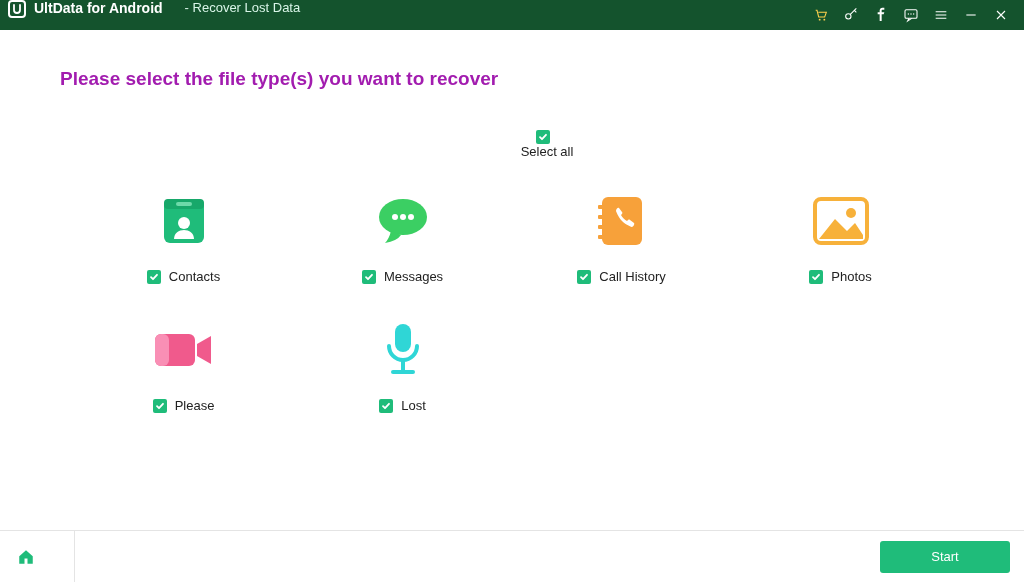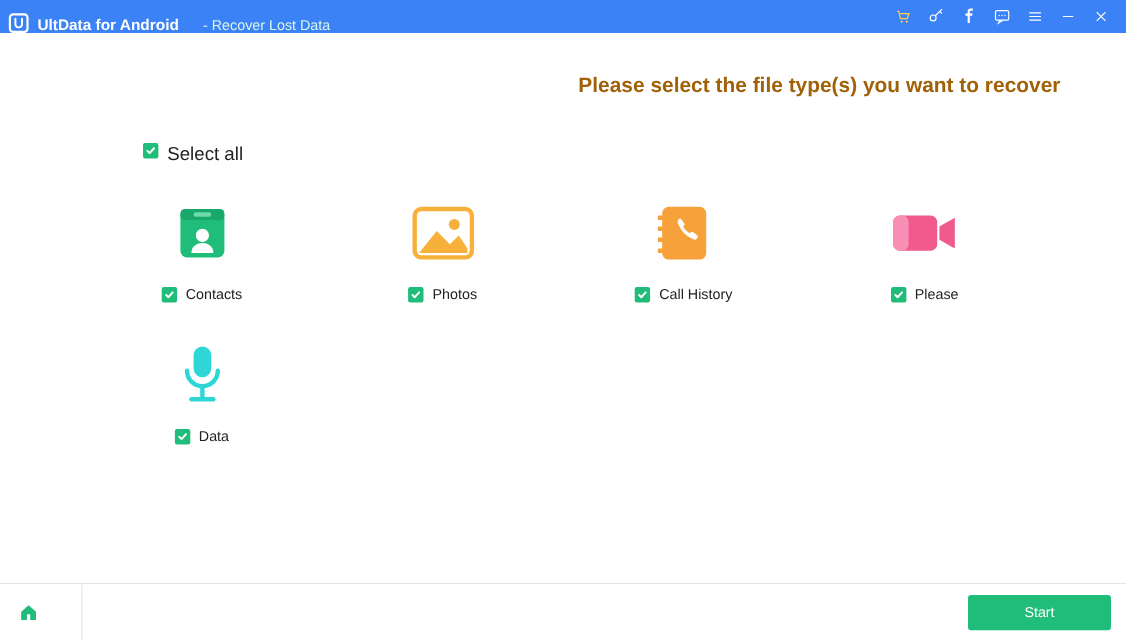--- a/index.html
+++ b/index.html
@@ -1,28 +1,28 @@
 <!DOCTYPE html>
 <html><head>
   <meta charset="utf-8">
   <style>
     * { margin: 0; padding: 0; box-sizing: border-box; }
     body { font-family: Arial, "Segoe UI", sans-serif; background: #fff; width: 1024px; height: 582px; overflow: hidden; display: flex; flex-direction: column; }
-    .titlebar { background: #3b82f6; height: 30px; display: flex; align-items: flex-end; padding: 0 8px; color: #fff; }
+    .titlebar { background: #14532d; height: 30px; display: flex; align-items: flex-start; padding: 0 8px; color: #fff; }
     .titlebar .logo { width: 18px; height: 18px; border: 2px solid #fff; border-radius: 4px; display: flex; align-items: center; justify-content: center; margin-right: 8px; }
     .titlebar .logo svg { width: 10px; height: 10px; }
     .titlebar .title-main { font-weight: bold; font-size: 14px; }
     .titlebar .title-sub { font-size: 13px; margin-left: 22px; color: #d9f5e8; }
     .titlebar .spacer { flex: 1; }
     .titlebar .tb-icon { width: 30px; height: 30px; display: flex; align-items: center; justify-content: center; cursor: pointer; }
     .titlebar .tb-icon svg { width: 16px; height: 16px; stroke: #fff; fill: none; stroke-width: 1.6; }
     .titlebar .tb-icon.cart svg { stroke: #ffd24d; }
     .content { flex: 1; padding: 38px 60px 0 60px; overflow: hidden; }
-    .heading { text-align: right; font-size: 19px; font-weight: bold; color: #a16207; margin-bottom: 40px; }
-    .select-all { display: flex; margin-left: 70px; margin-bottom: 28px; font-size: 17px; color: #222; }
+    .heading { text-align: left; font-size: 19px; font-weight: bold; color: #a21caf; margin-bottom: 40px; }
+    .select-all { display: flex; align-items: center; margin-left: 70px; margin-bottom: 28px; font-size: 13px; color: #222; flex-direction: column; }
     .checkbox { width: 14px; height: 14px; background: #1fbc7a; border-radius: 2px; display: inline-flex; align-items: center; justify-content: center; margin-right: 8px; }
     .checkbox svg { width: 10px; height: 10px; }
     .grid { display: grid; grid-template-columns: repeat(4, 1fr); row-gap: 48px; column-gap: 0; padding: 0 30px; gap: 32px; }
     .cell { display: flex; flex-direction: column; align-items: center; cursor: pointer; }
     .icon-box { height: 68px; display: flex; align-items: center; justify-content: center; margin-bottom: 14px; }
     .cell-label { display: flex; align-items: center; font-size: 13px; color: #222; }
     .footer { height: 52px; border-top: 1px solid #e4e4e4; display: flex; align-items: center; padding: 0 14px; gap: 22px; }
     .footer .home { width: 24px; height: 24px; display: flex; align-items: center; justify-content: center; cursor: pointer; }
     .footer .home svg { width: 18px; height: 18px; fill: #1fbc7a; }
     .footer .vdiv { width: 1px; height: 52px; background: #e4e4e4; margin-left: 14px; }
@@ -112,36 +112,37 @@
       <div class="cell-label">
         <span class="checkbox">
             <svg viewBox="0 0 10 10">
               <path d="M2 5.2 L4 7.2 L8 2.8" stroke="#fff" stroke-width="1.8" fill="none" stroke-linecap="round" stroke-linejoin="round"></path>
             </svg>
           </span>
         <span>Contacts</span>
       </div>
     </div>
 
-
-    <div class="cell">
-      <div class="icon-box">
-        <svg width="60" height="52" viewBox="0 0 60 52">
-          <rect x="4" y="4" width="52" height="44" rx="6" fill="none" stroke="#f7b13a" stroke-width="4"></rect>
-          <circle cx="40" cy="18" r="5" fill="#f7b13a"></circle>
-          <path d="M8 44 L24 24 L36 36 L44 28 L52 40 V44 Z" fill="#f7b13a"></path>
-        </svg>
-      </div>
-      <div class="cell-label">
-        <span class="checkbox">
-            <svg viewBox="0 0 10 10">
-              <path d="M2 5.2 L4 7.2 L8 2.8" stroke="#fff" stroke-width="1.8" fill="none" stroke-linecap="round" stroke-linejoin="round"></path>
-            </svg>
-          </span>
-        <span>Photos</span>
+    <div class="cell">
+      <div class="icon-box">
+        <svg width="60" height="56" viewBox="0 0 60 56">
+          <ellipse cx="30" cy="24" rx="24" ry="18" fill="#3bcf63"></ellipse>
+          <path d="M18 38 q-2 8 -6 12 q12 -2 16 -8" fill="#3bcf63"></path>
+          <circle cx="22" cy="24" r="3" fill="#fff"></circle>
+          <circle cx="30" cy="24" r="3" fill="#fff"></circle>
+          <circle cx="38" cy="24" r="3" fill="#fff"></circle>
+        </svg>
+      </div>
+      <div class="cell-label">
+        <span class="checkbox">
+            <svg viewBox="0 0 10 10">
+              <path d="M2 5.2 L4 7.2 L8 2.8" stroke="#fff" stroke-width="1.8" fill="none" stroke-linecap="round" stroke-linejoin="round"></path>
+            </svg>
+          </span>
+        <span>Messages</span>
       </div>
     </div>
 
     <div class="cell">
       <div class="icon-box">
         <svg width="52" height="56" viewBox="0 0 52 56">
           <rect x="6" y="4" width="40" height="48" rx="6" fill="#f7a13a"></rect>
           <rect x="2" y="12" width="6" height="4" rx="1" fill="#f7a13a"></rect>
           <rect x="2" y="22" width="6" height="4" rx="1" fill="#f7a13a"></rect>
           <rect x="2" y="32" width="6" height="4" rx="1" fill="#f7a13a"></rect>
@@ -154,20 +155,38 @@
             <svg viewBox="0 0 10 10">
               <path d="M2 5.2 L4 7.2 L8 2.8" stroke="#fff" stroke-width="1.8" fill="none" stroke-linecap="round" stroke-linejoin="round"></path>
             </svg>
           </span>
         <span>Call History</span>
       </div>
     </div>
 
     <div class="cell">
       <div class="icon-box">
+        <svg width="60" height="52" viewBox="0 0 60 52">
+          <rect x="4" y="4" width="52" height="44" rx="6" fill="none" stroke="#f7b13a" stroke-width="4"></rect>
+          <circle cx="40" cy="18" r="5" fill="#f7b13a"></circle>
+          <path d="M8 44 L24 24 L36 36 L44 28 L52 40 V44 Z" fill="#f7b13a"></path>
+        </svg>
+      </div>
+      <div class="cell-label">
+        <span class="checkbox">
+            <svg viewBox="0 0 10 10">
+              <path d="M2 5.2 L4 7.2 L8 2.8" stroke="#fff" stroke-width="1.8" fill="none" stroke-linecap="round" stroke-linejoin="round"></path>
+            </svg>
+          </span>
+        <span>Photos</span>
+      </div>
+    </div>
+
+    <div class="cell">
+      <div class="icon-box">
         <svg width="62" height="44" viewBox="0 0 62 44">
           <rect x="2" y="6" width="40" height="32" rx="6" fill="#f05a8c"></rect>
           <rect x="2" y="6" width="14" height="32" rx="6" fill="#f98fb5"></rect>
           <path d="M44 16 L58 8 V36 L44 28 Z" fill="#f05a8c"></path>
         </svg>
       </div>
       <div class="cell-label">
         <span class="checkbox">
             <svg viewBox="0 0 10 10">
               <path d="M2 5.2 L4 7.2 L8 2.8" stroke="#fff" stroke-width="1.8" fill="none" stroke-linecap="round" stroke-linejoin="round"></path>
@@ -185,21 +204,21 @@
           <line x1="22" y1="38" x2="22" y2="48" stroke="#2fd6d6" stroke-width="4" stroke-linecap="round"></line>
           <line x1="12" y1="50" x2="32" y2="50" stroke="#2fd6d6" stroke-width="4" stroke-linecap="round"></line>
         </svg>
       </div>
       <div class="cell-label">
         <span class="checkbox">
             <svg viewBox="0 0 10 10">
               <path d="M2 5.2 L4 7.2 L8 2.8" stroke="#fff" stroke-width="1.8" fill="none" stroke-linecap="round" stroke-linejoin="round"></path>
             </svg>
           </span>
-        <span>Data</span>
+        <span>Lost</span>
       </div>
     </div>
 
 
   </div>
 </div>
 
 <div class="footer">
   <div class="home">
     <svg viewBox="0 0 24 24">

